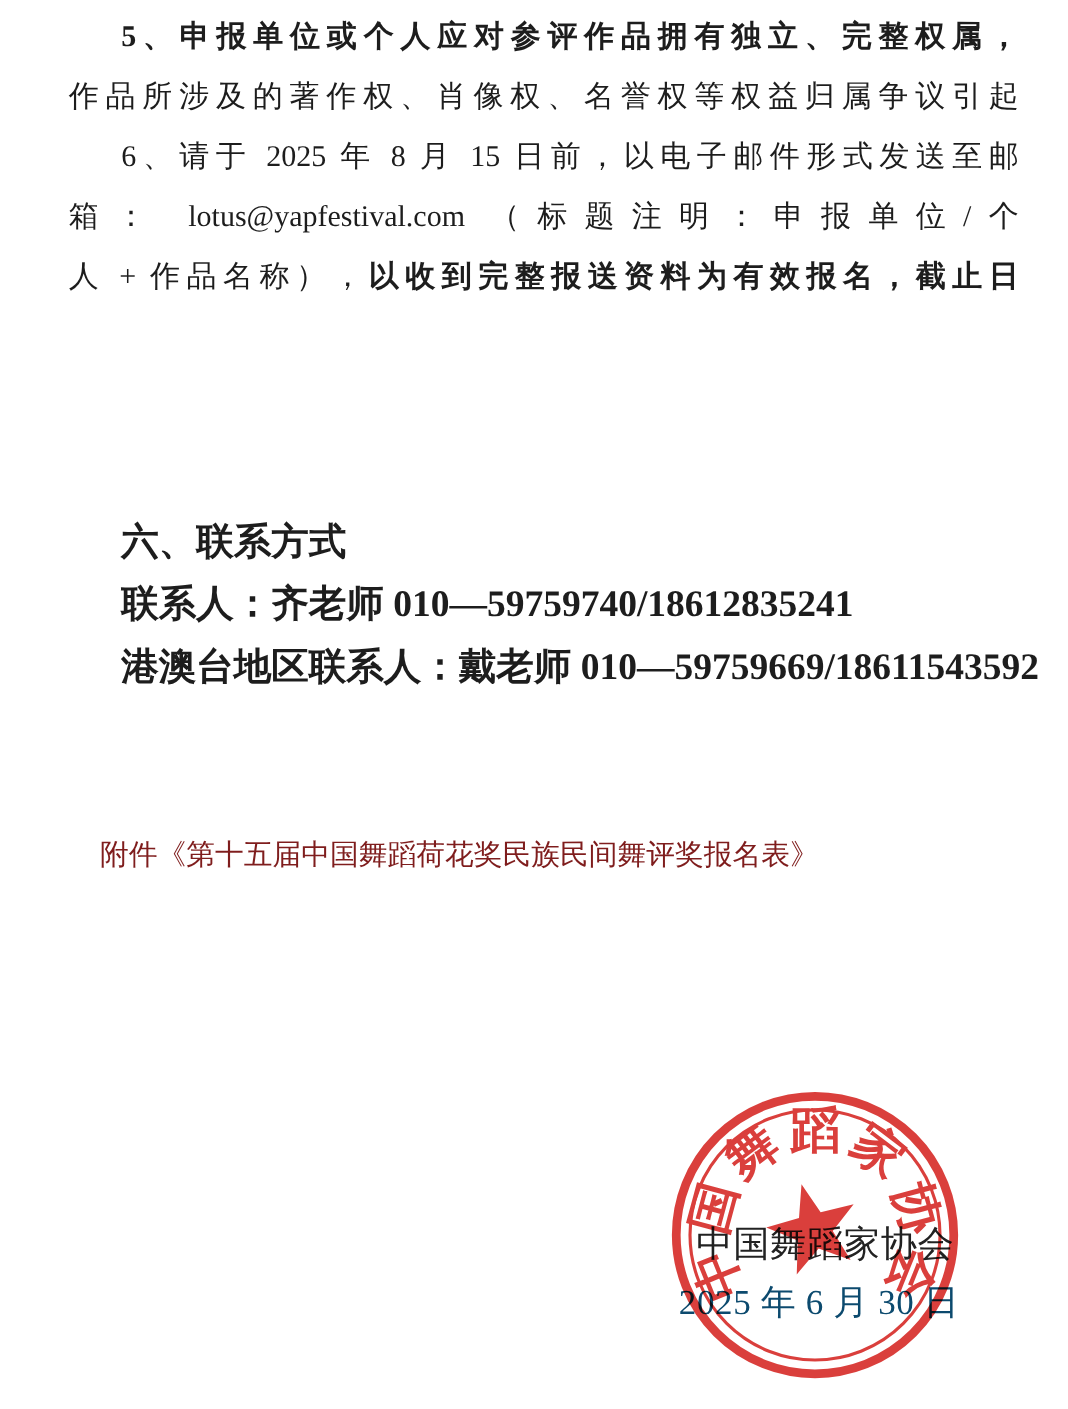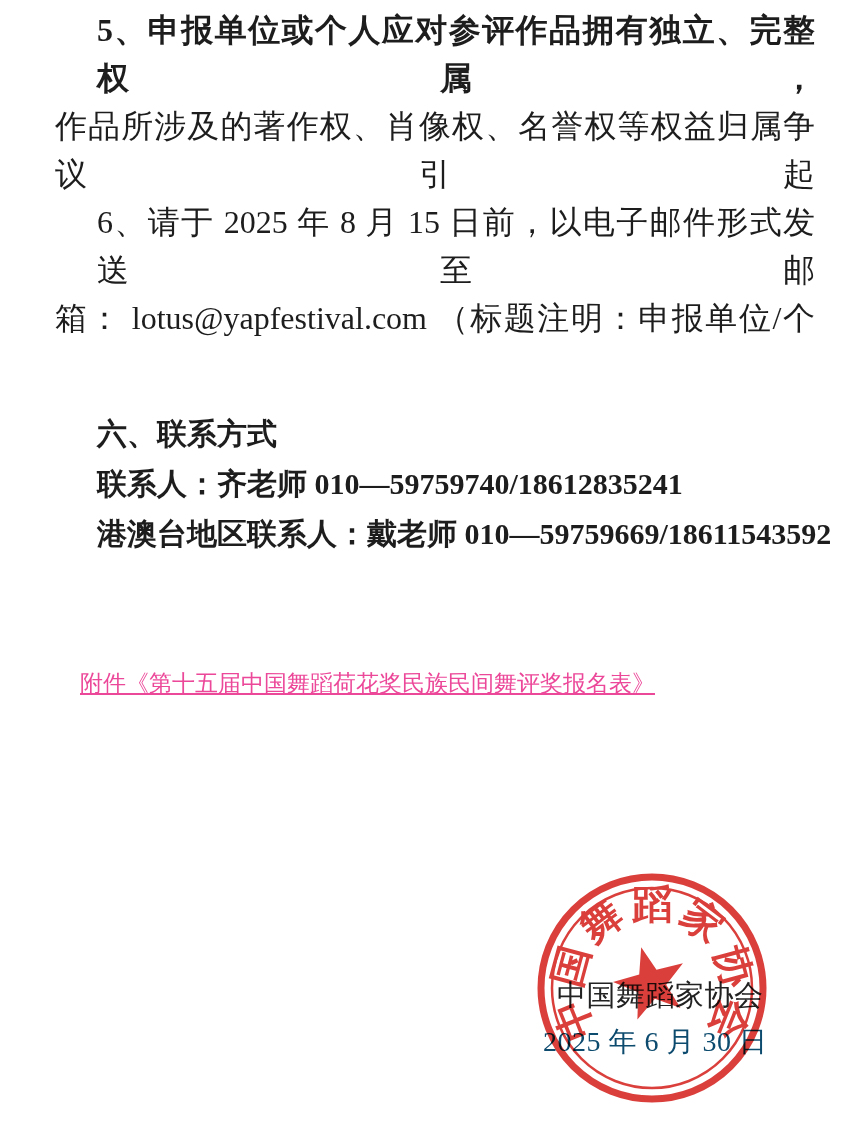--- a/index.html
+++ b/index.html
@@ -7,21 +7,21 @@
   body {
     width: 854px; height: 1127px; position: relative; overflow: hidden;
     font-family: "Liberation Serif", "DejaVu Serif", serif;
     color: #1d1d1d;
   }
   .abs { position: absolute; }
 
   
   .body-text {
     left: 55px; top: 6px; width: 760px;
-    font-size: 32px; line-height: 48px;
+    font-size: 24px; line-height: 48px;
   }
   .line {
     width: 760px;
     text-align: justify;
     text-align-last: justify;
     text-justify: inter-character;
   }
   .line.indent { padding-left: 42px; }
   .line.end { text-align-last: left; }
   .bold { font-weight: bold; }
@@ -29,22 +29,21 @@
   
   .contact {
     left: 97px; top: 409px;
     font-size: 30px; line-height: 50px; font-weight: bold;
   }
 
   
   .attachment {
     left: 80px; top: 669px;
     font-size: 23px; line-height: 30px;
-    color: #ec4899;
-    text-decoration: underline;
+    color: #7f1d1d;
   }
 
   
   .sig-org  { left: 557px; top: 976px; font-size: 29px; letter-spacing: 0.5px; color: #222; }
   .sig-date { left: 543px; top: 1023px; font-size: 28px; letter-spacing: 0.5px; color: #0c4a6e; }
 
   
   .seal {
     left: 522px; top: 858px; width: 260px; height: 260px;
     opacity: 0.9;
@@ -58,20 +57,21 @@
   }
 </style>
 </head>
 <body>
 
 <div class="abs body-text">
   <div class="line indent"><span class="bold">5、申报单位或个人应对参评作品拥有独立、完整权属，</span></div>
   <div class="line"><span>作品所涉及的著作权、肖像权、名誉权等权益归属争议引起</span></div>
   <div class="line indent"><span>6、请于 2025 年 8 月 15 日前，以电子邮件形式发送至邮</span></div>
   <div class="line"><span>箱：  lotus@yapfestival.com  （标题注明：申报单位/个</span></div>
+  <div class="line"><span>人 + 作品名称），</span><span class="bold">以收到完整报送资料为有效报名，截止日</span></div>
 </div>
 
 <div class="abs contact">
   <div>六、联系方式</div>
   <div>联系人：齐老师  010—59759740/18612835241</div>
   <div>港澳台地区联系人：戴老师 010—59759669/18611543592</div>
 </div>
 
 <div class="abs attachment">附件《第十五届中国舞蹈荷花奖民族民间舞评奖报名表》</div>
 

